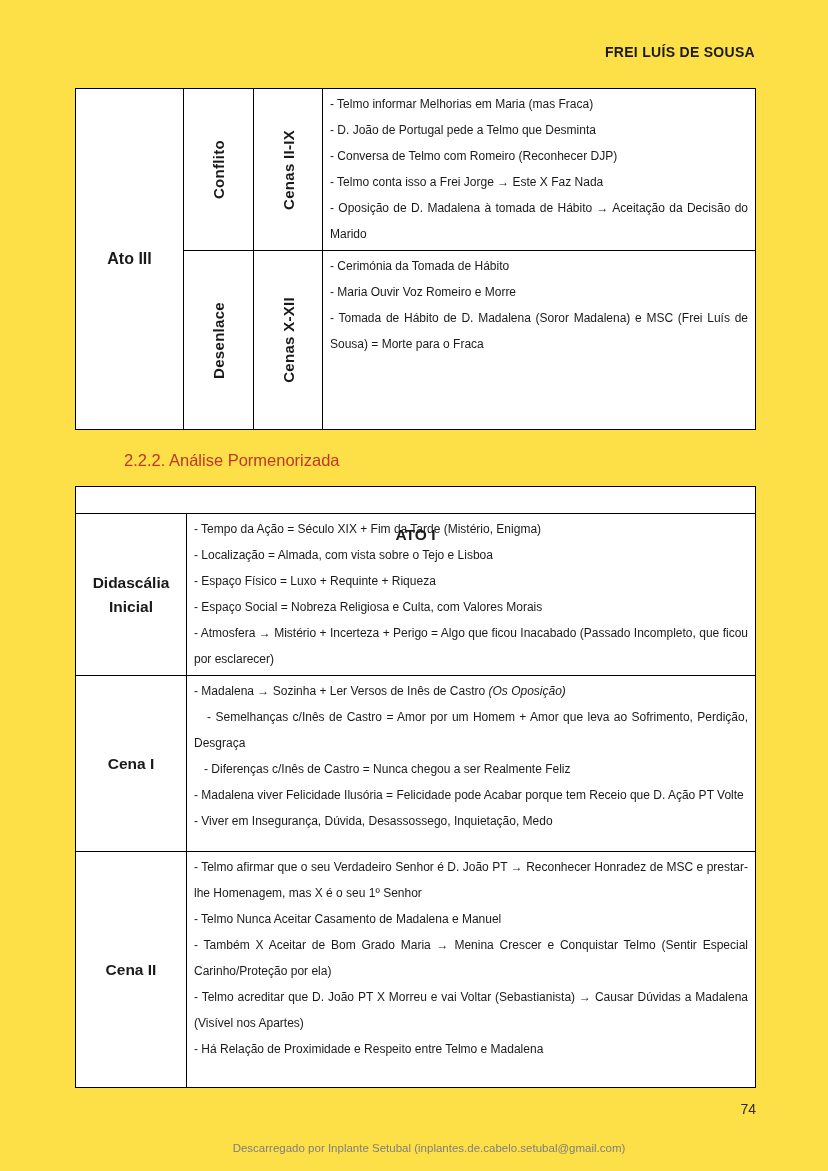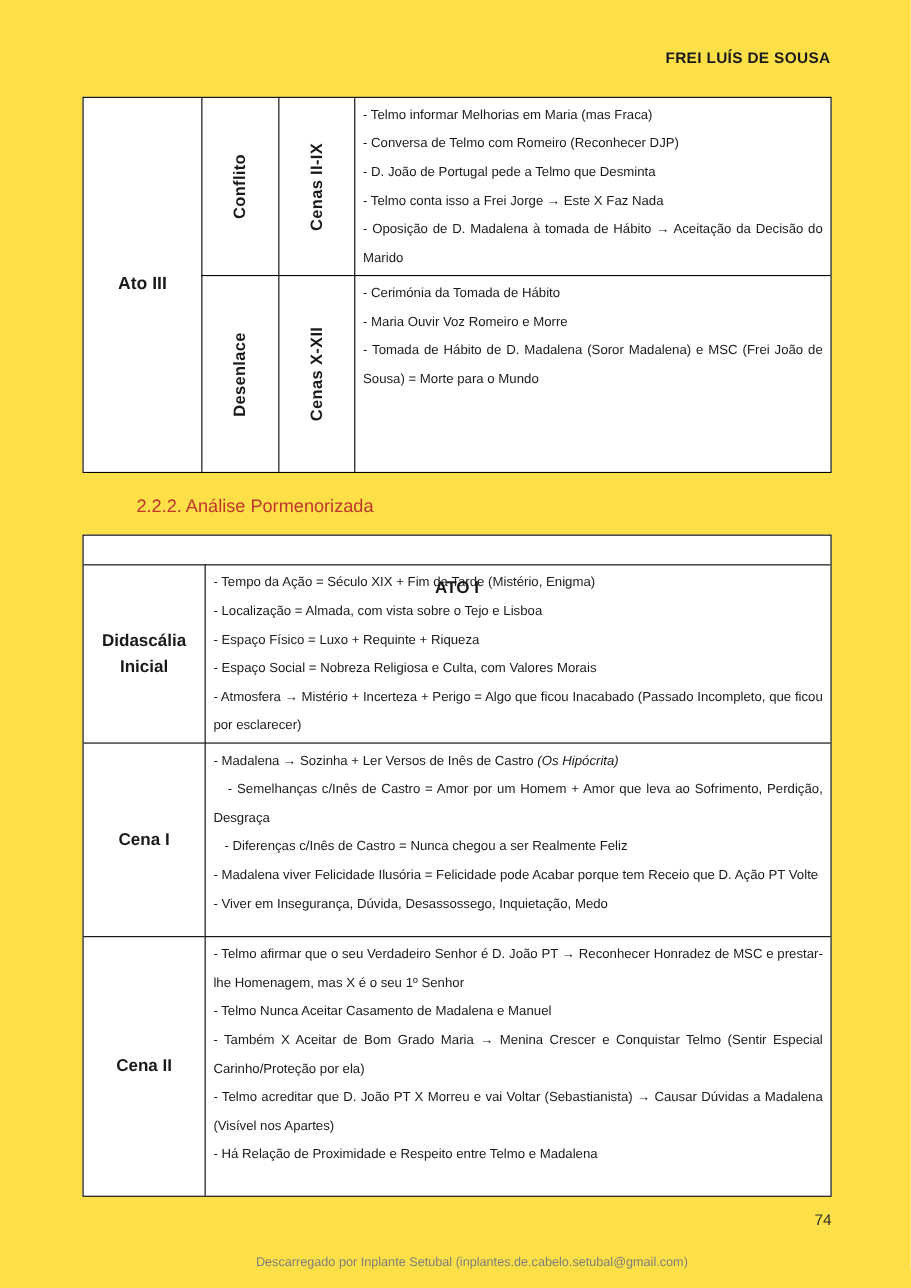--- a/index.html
+++ b/index.html
@@ -56,56 +56,56 @@
     <div class="cell center act-label" style="grid-column:1;grid-row:1/3;">Ato III</div>
 
     <div class="cell center rot bl" style="grid-column:2;grid-row:1;">
       <span>Conflito</span>
     </div>
     <div class="cell center rot bl" style="grid-column:3;grid-row:1;">
       <span>Cenas II-IX</span>
     </div>
     <div class="cell content bl" style="grid-column:4;grid-row:1;">
         <p>- Telmo informar Melhorias em Maria (mas Fraca)</p>
+        <p>- D. João de Portugal pede a Telmo que Desminta</p>
         <p>- Conversa de Telmo com Romeiro (Reconhecer DJP)</p>
-        <p>- D. João de Portugal pede a Telmo que Desminta</p>
         <p>- Telmo conta isso a Frei Jorge → Este X Faz Nada</p>
         <p>- Oposição de D. Madalena à tomada de Hábito → Aceitação da Decisão do Marido</p>
       </div>
 
     <div class="cell center rot bl bt" style="grid-column:2;grid-row:2;">
       <span>Desenlace</span>
     </div>
     <div class="cell center rot bl bt" style="grid-column:3;grid-row:2;">
       <span>Cenas X-XII</span>
     </div>
     <div class="cell content bl bt" style="grid-column:4;grid-row:2;">
         <p>- Cerimónia da Tomada de Hábito</p>
         <p>- Maria Ouvir Voz Romeiro e Morre</p>
-        <p>- Tomada de Hábito de D. Madalena (Soror Madalena) e MSC (Frei João de Sousa) = Morte para o Mundo</p>
+        <p>- Tomada de Hábito de D. Madalena (Soror Madalena) e MSC (Frei Luís de Sousa) = Morte para o Fraca</p>
       </div>
   </div>
 
   <div class="section-heading">2.2.2. Análise Pormenorizada</div>
 
   <div class="tbl" id="table2">
     <div class="cell center tbl-title" style="grid-column:1/3;grid-row:1;margin-top:48px;">ATO I</div>
 
     <div class="cell center row-label bt" style="grid-column:1;grid-row:2;">Didascália Inicial</div>
     <div class="cell content bl bt" style="grid-column:2;grid-row:2;">
         <p>- Tempo da Ação = Século XIX + Fim da Tarde (Mistério, Enigma)</p>
         <p>- Localização = Almada, com vista sobre o Tejo e Lisboa</p>
         <p>- Espaço Físico = Luxo + Requinte + Riqueza</p>
         <p>- Espaço Social = Nobreza Religiosa e Culta, com Valores Morais</p>
         <p>- Atmosfera → Mistério + Incerteza + Perigo = Algo que ficou Inacabado (Passado Incompleto, que ficou por esclarecer)</p>
       </div>
 
     <div class="cell center row-label bt" style="grid-column:1;grid-row:3;">Cena I</div>
     <div class="cell content bl bt" style="grid-column:2;grid-row:3;">
-        <p>- Madalena → Sozinha + Ler Versos de Inês de Castro <i>(Os Hipócrita)</i></p>
+        <p>- Madalena → Sozinha + Ler Versos de Inês de Castro <i>(Os Oposição)</i></p>
         <p>&nbsp;&nbsp;&nbsp;- Semelhanças c/Inês de Castro = Amor por um Homem + Amor que leva ao Sofrimento, Perdição, Desgraça</p>
         <p>&nbsp;&nbsp;&nbsp;- Diferenças c/Inês de Castro = Nunca chegou a ser Realmente Feliz</p>
         <p>- Madalena viver Felicidade Ilusória = Felicidade pode Acabar porque tem Receio que D. Ação PT Volte</p>
         <p>- Viver em Insegurança, Dúvida, Desassossego, Inquietação, Medo</p>
       </div>
 
     <div class="cell center row-label bt" style="grid-column:1;grid-row:4;">Cena II</div>
     <div class="cell content bl bt" style="grid-column:2;grid-row:4;">
         <p>- Telmo afirmar que o seu Verdadeiro Senhor é D. João PT → Reconhecer Honradez de MSC e prestar-lhe Homenagem, mas X é o seu 1º Senhor</p>
         <p>- Telmo Nunca Aceitar Casamento de Madalena e Manuel</p>

